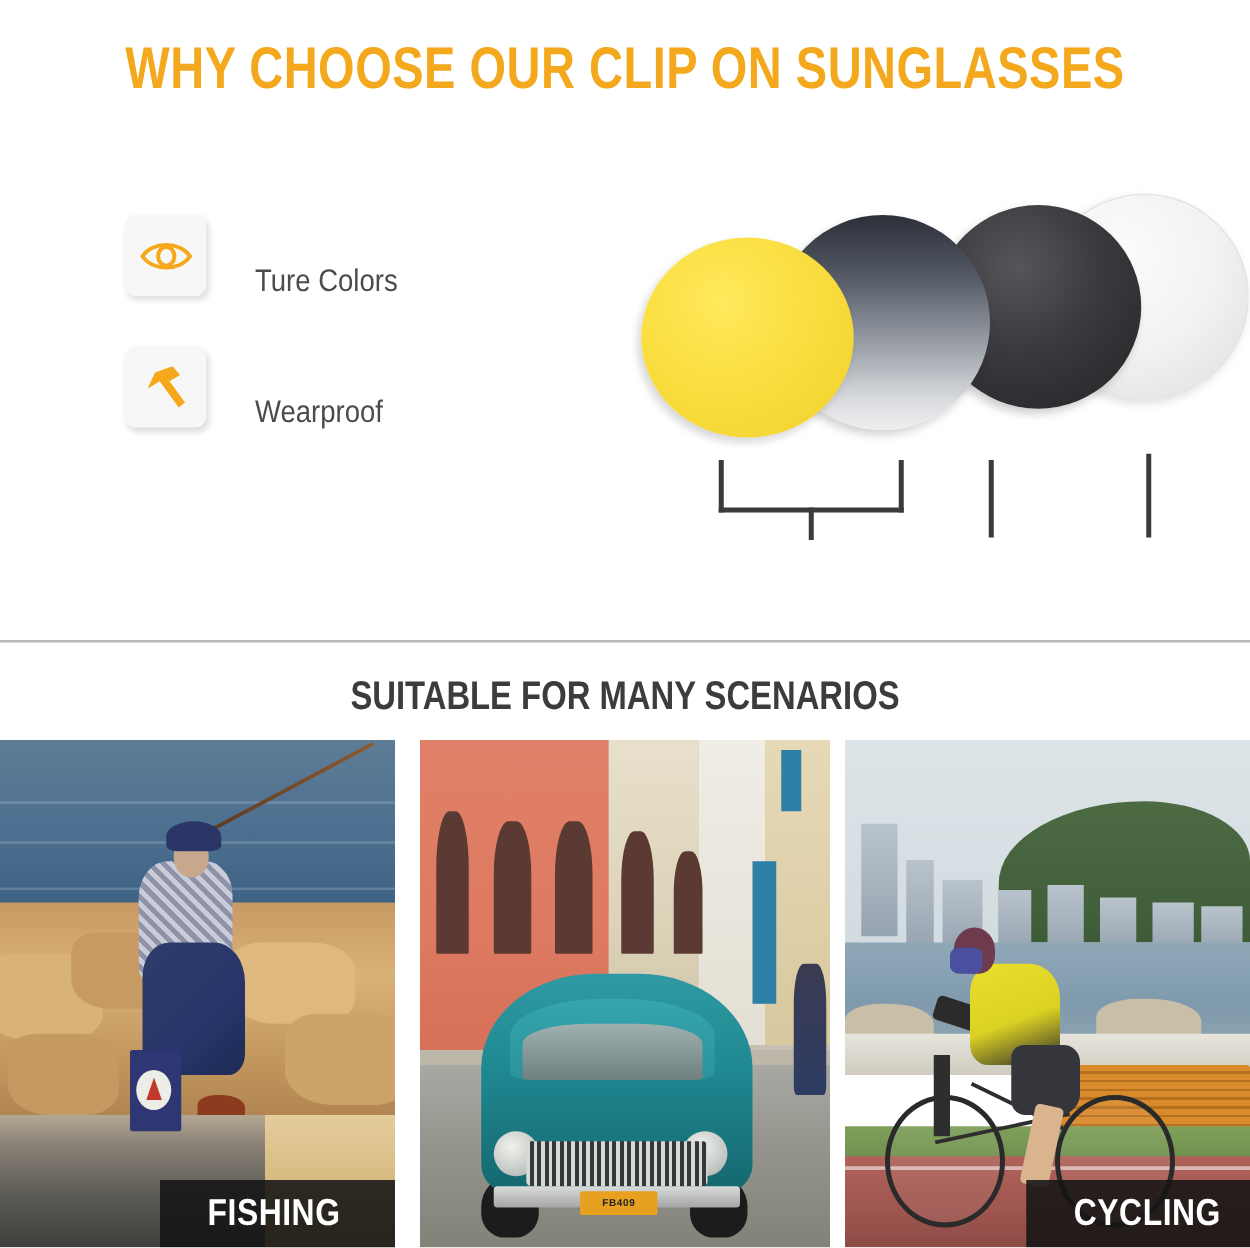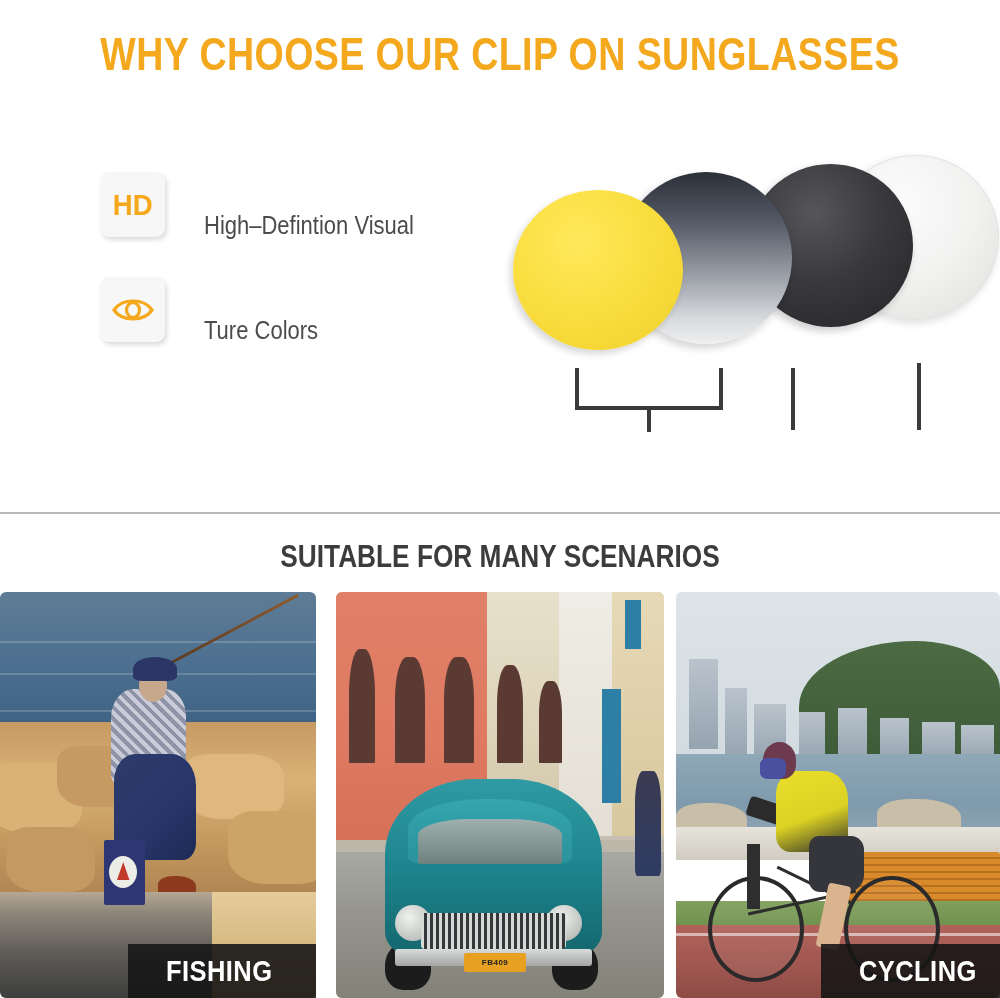--- a/index.html
+++ b/index.html
@@ -118,21 +118,21 @@
   }
 
   .gallery{position:absolute;left:0;top:592px;width:1000px;height:406px;}
   .photo{
     position:absolute;top:0;height:406px;overflow:hidden;
   }
   .p1{left:0;width:316px;}
   .p2{left:336px;width:328px;}
   .p3{left:676px;width:324px;}
 
-  .scene{position:absolute;inset:0;overflow:hidden;border-radius:6px;}
+  .scene{position:absolute;inset:0;overflow:hidden;}
 
   
   .f-sky{position:absolute;left:0;top:0;width:100%;height:46%;
     background:linear-gradient(180deg,#5E7C95 0%,#4E7191 35%,#3F6384 70%,#39597A 100%);}
   .f-wave{position:absolute;height:2px;background:rgba(255,255,255,0.18);}
   .f-rocks{position:absolute;left:0;top:32%;width:100%;height:48%;
     background:linear-gradient(180deg,#C79A63 0%,#D9B277 30%,#C59A60 60%,#A87C4C 100%);}
   .rock{position:absolute;border-radius:26% 34% 30% 38%;}
   .f-wall{position:absolute;left:0;bottom:0;width:100%;height:26%;
     background:linear-gradient(180deg,#B4A893 0%,#8E857A 20%,#5C5A55 60%,#3E3E3C 100%);}
@@ -265,37 +265,40 @@
 </style>
 </head>
 <body>
 
 <div class="page">
 
   <div class="headline">WHY CHOOSE OUR CLIP ON SUNGLASSES</div>
 
   <div class="features">
 
-    <div class="feature">
-      <div class="tile">
-        <span class="tile-hd">HD</span>
-      </div>
-      <div class="feat-label">High–Defintion Visual</div>
-    </div>
 
     <div class="feature">
       <div class="tile">
         <svg width="44" height="30" viewBox="0 0 44 30">
           <path d="M3 15 C11 3, 33 3, 41 15 C33 27, 11 27, 3 15 Z" fill="none" stroke="#F5A81B" stroke-width="3.2"></path>
           <ellipse cx="22" cy="15" rx="6.5" ry="7.5" fill="none" stroke="#F5A81B" stroke-width="3.2"></ellipse>
         </svg>
       </div>
       <div class="feat-label">Ture Colors</div>
     </div>
 
+    <div class="feature">
+      <div class="tile">
+        <svg width="42" height="42" viewBox="0 0 42 42">
+          <path d="M6 22 L12 9 L26 4 L32 11 L22 17 L19 14 Z" fill="#F5A81B"></path>
+          <path d="M15 15 L20 11 L36 33 L31 37 Z" fill="#F5A81B"></path>
+        </svg>
+      </div>
+      <div class="feat-label">Wearproof</div>
+    </div>
   </div>
 
   <div class="lens-stage">
     <div class="lens lens-clear"></div>
     <div class="lens lens-dark"></div>
     <div class="lens lens-grad"></div>
     <div class="lens lens-yellow"></div>
 
     <div class="tick brk-left"></div>
     <div class="tick brk-right"></div>

